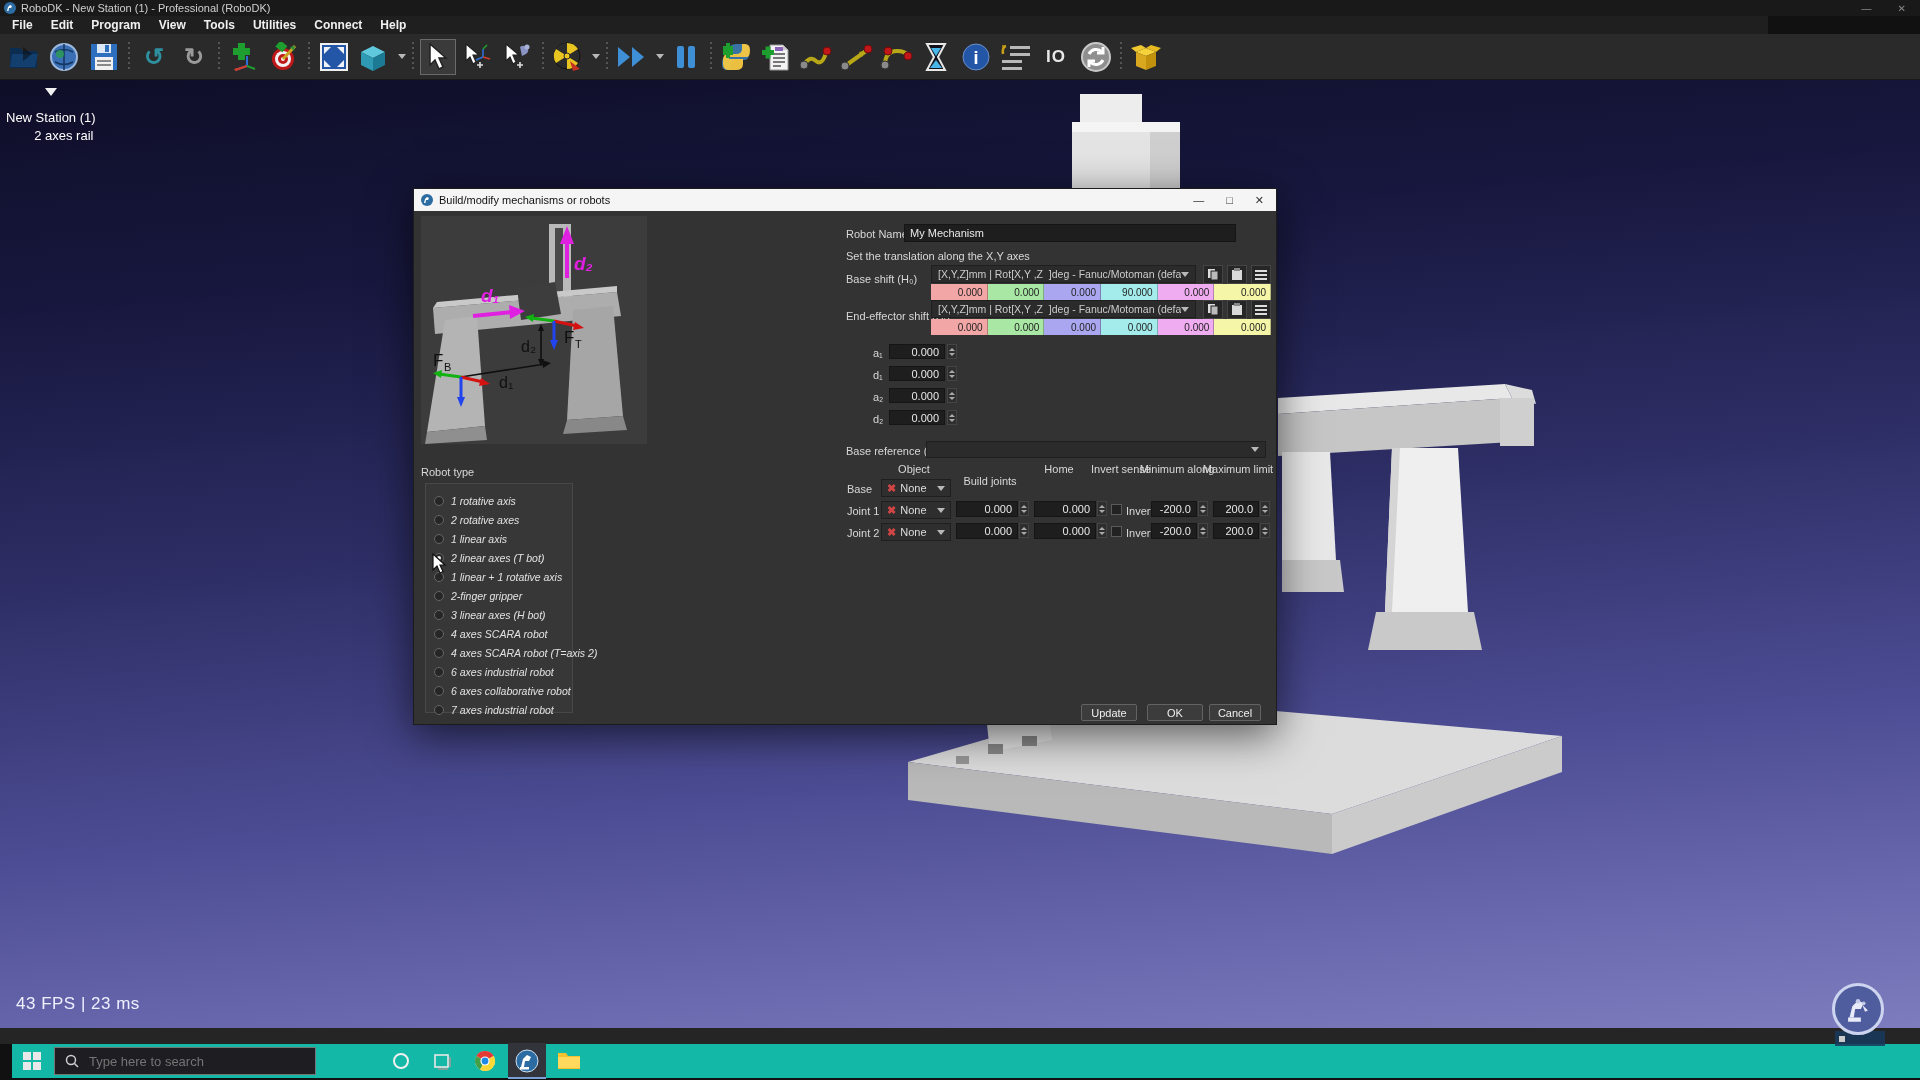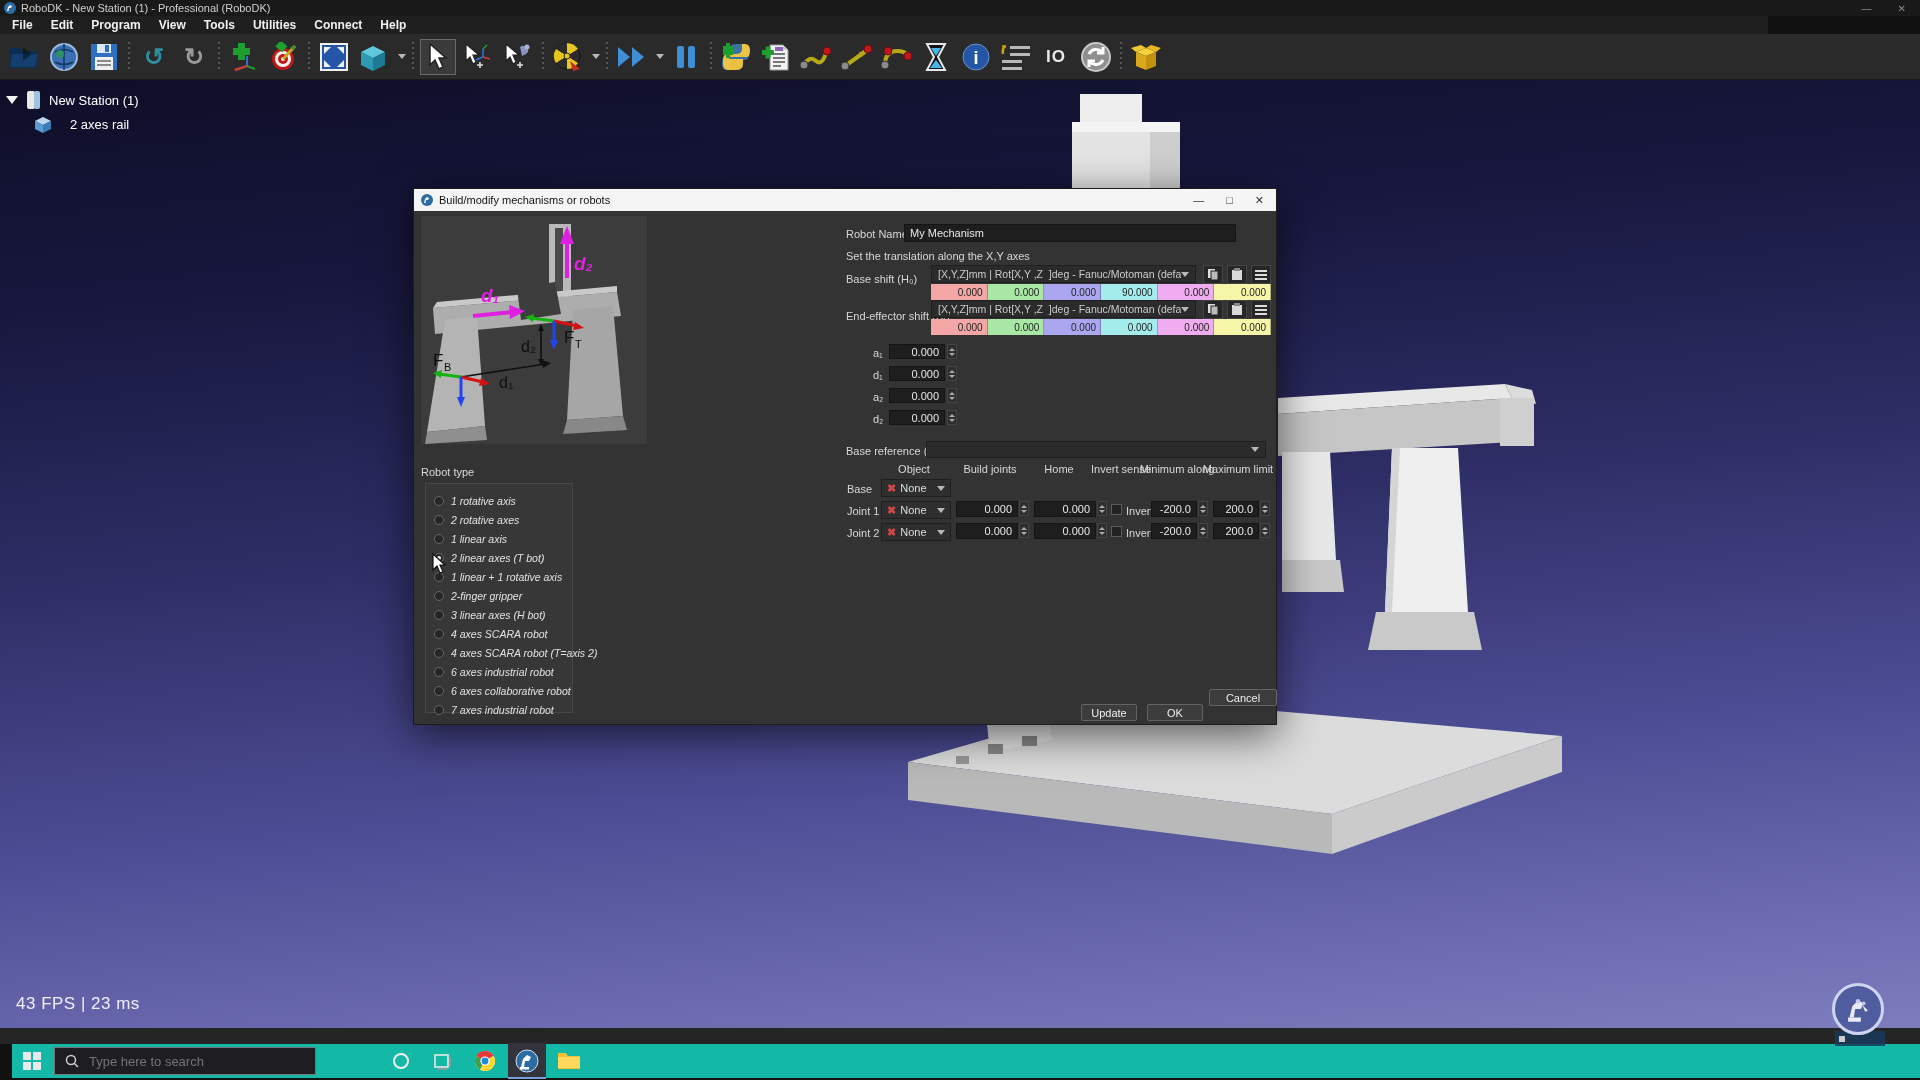--- a/index.html
+++ b/index.html
@@ -21,21 +21,21 @@
   .sep{width:6px;height:30px;flex:0 0 auto;background:repeating-linear-gradient(#555 0 2px,transparent 2px 5px);
     background-size:2px 100%;background-position:2px 0;background-repeat:no-repeat;}
   .caret{width:0;height:0;border-left:4px solid transparent;border-right:4px solid transparent;border-top:5px solid #b8b8b8;margin-left:2px;}
   .glyph{font-size:24px;line-height:1;}
 
   
   .viewport{position:absolute;left:0;top:80px;width:1920px;height:948px;
     background:linear-gradient(175deg,#0e0e28 0%,#181840 22%,#2e2e66 46%,#4c4c94 70%,#6e6db2 90%,#7d7cbe 100%);}
   .scene{position:absolute;left:0;top:0;}
   .tree{position:absolute;left:6px;top:8px;color:#fff;font-size:13px;}
-  .tree-row{display:flex;align-items:center;gap:7px;height:24px;}
+  .tree-row{display:flex;align-items:center;gap:7px;height:24px;flex-direction:column;}
   .tree-row.child{margin-left:26px;gap:16px;}
   .tri{width:0;height:0;border-left:6px solid transparent;border-right:6px solid transparent;border-top:8px solid #f2f2f2;}
   .fps{position:absolute;left:16px;bottom:14px;color:#eef0ff;font-size:17px;letter-spacing:0.5px;}
 
   
   .dialog{position:absolute;left:413px;top:188px;width:864px;height:537px;background:#333333;
     box-shadow:0 10px 40px rgba(0,0,0,.6);border:1px solid #1c1c1c;font-size:11px;color:#dcdcdc;}
   .dlg-title{position:absolute;left:0;top:0;width:100%;height:22px;background:#f5f5f5;color:#111;
     display:flex;align-items:center;gap:6px;padding-left:7px;font-size:11px;}
   .dlg-title .wbtns{margin-left:auto;display:flex;gap:22px;padding-right:12px;color:#333;font-size:11px;}
@@ -587,21 +587,21 @@
     <div class="dinput num" style="left:475px;top:221px;width:56px;height:15px">0.000</div>
     <span class="spin" style="left:533px;top:221px">
         <i class="up"></i>
         <i class="dn"></i>
       </span>
 
     <div class="dlg-label" style="left:432px;top:256px">Base reference (Fb)</div>
     <div class="combo" style="left:512px;top:252px;width:340px;height:17px"><span class="caret"></span></div>
 
     <div class="hdr" style="left:500px;top:274px">Object</div>
-    <div class="hdr" style="left:576px;top:274px">Build joints</div>
+    <div class="hdr" style="left:576px;top:286px">Build joints</div>
     <div class="hdr" style="left:645px;top:274px">Home</div>
     <div class="hdr" style="left:707px;top:274px">Invert sense</div>
     <div class="hdr" style="left:763px;top:274px">Minimum along</div>
     <div class="hdr" style="left:824px;top:274px">Maximum limit</div>
 
     <div class="dlg-label" style="left:433px;top:294px">Base</div>
     <div class="ddnone" style="left:467px;top:290px">
         <span class="x">✖</span>
         <span>None</span>
         <span class="caret"></span>
@@ -660,21 +660,21 @@
         <i class="dn"></i>
       </span>
     <div class="dinput num" style="left:799px;top:334px;width:46px;height:16px">200.0</div>
     <span class="spin" style="left:846px;top:334px">
         <i class="up"></i>
         <i class="dn"></i>
       </span>
 
     <div class="btn" style="left:667px;top:515px;width:56px">Update</div>
     <div class="btn" style="left:733px;top:515px;width:56px">OK</div>
-    <div class="btn" style="left:795px;top:500px;width:68px">Cancel</div>
+    <div class="btn" style="left:795px;top:515px;width:52px">Cancel</div>
   </div>
 
   <div class="edgebar"></div>
   <div class="taskbar">
     <div class="tb-start">
         <span class="winlogo">
           <i></i>
           <i></i>
           <i></i>
           <i></i>

